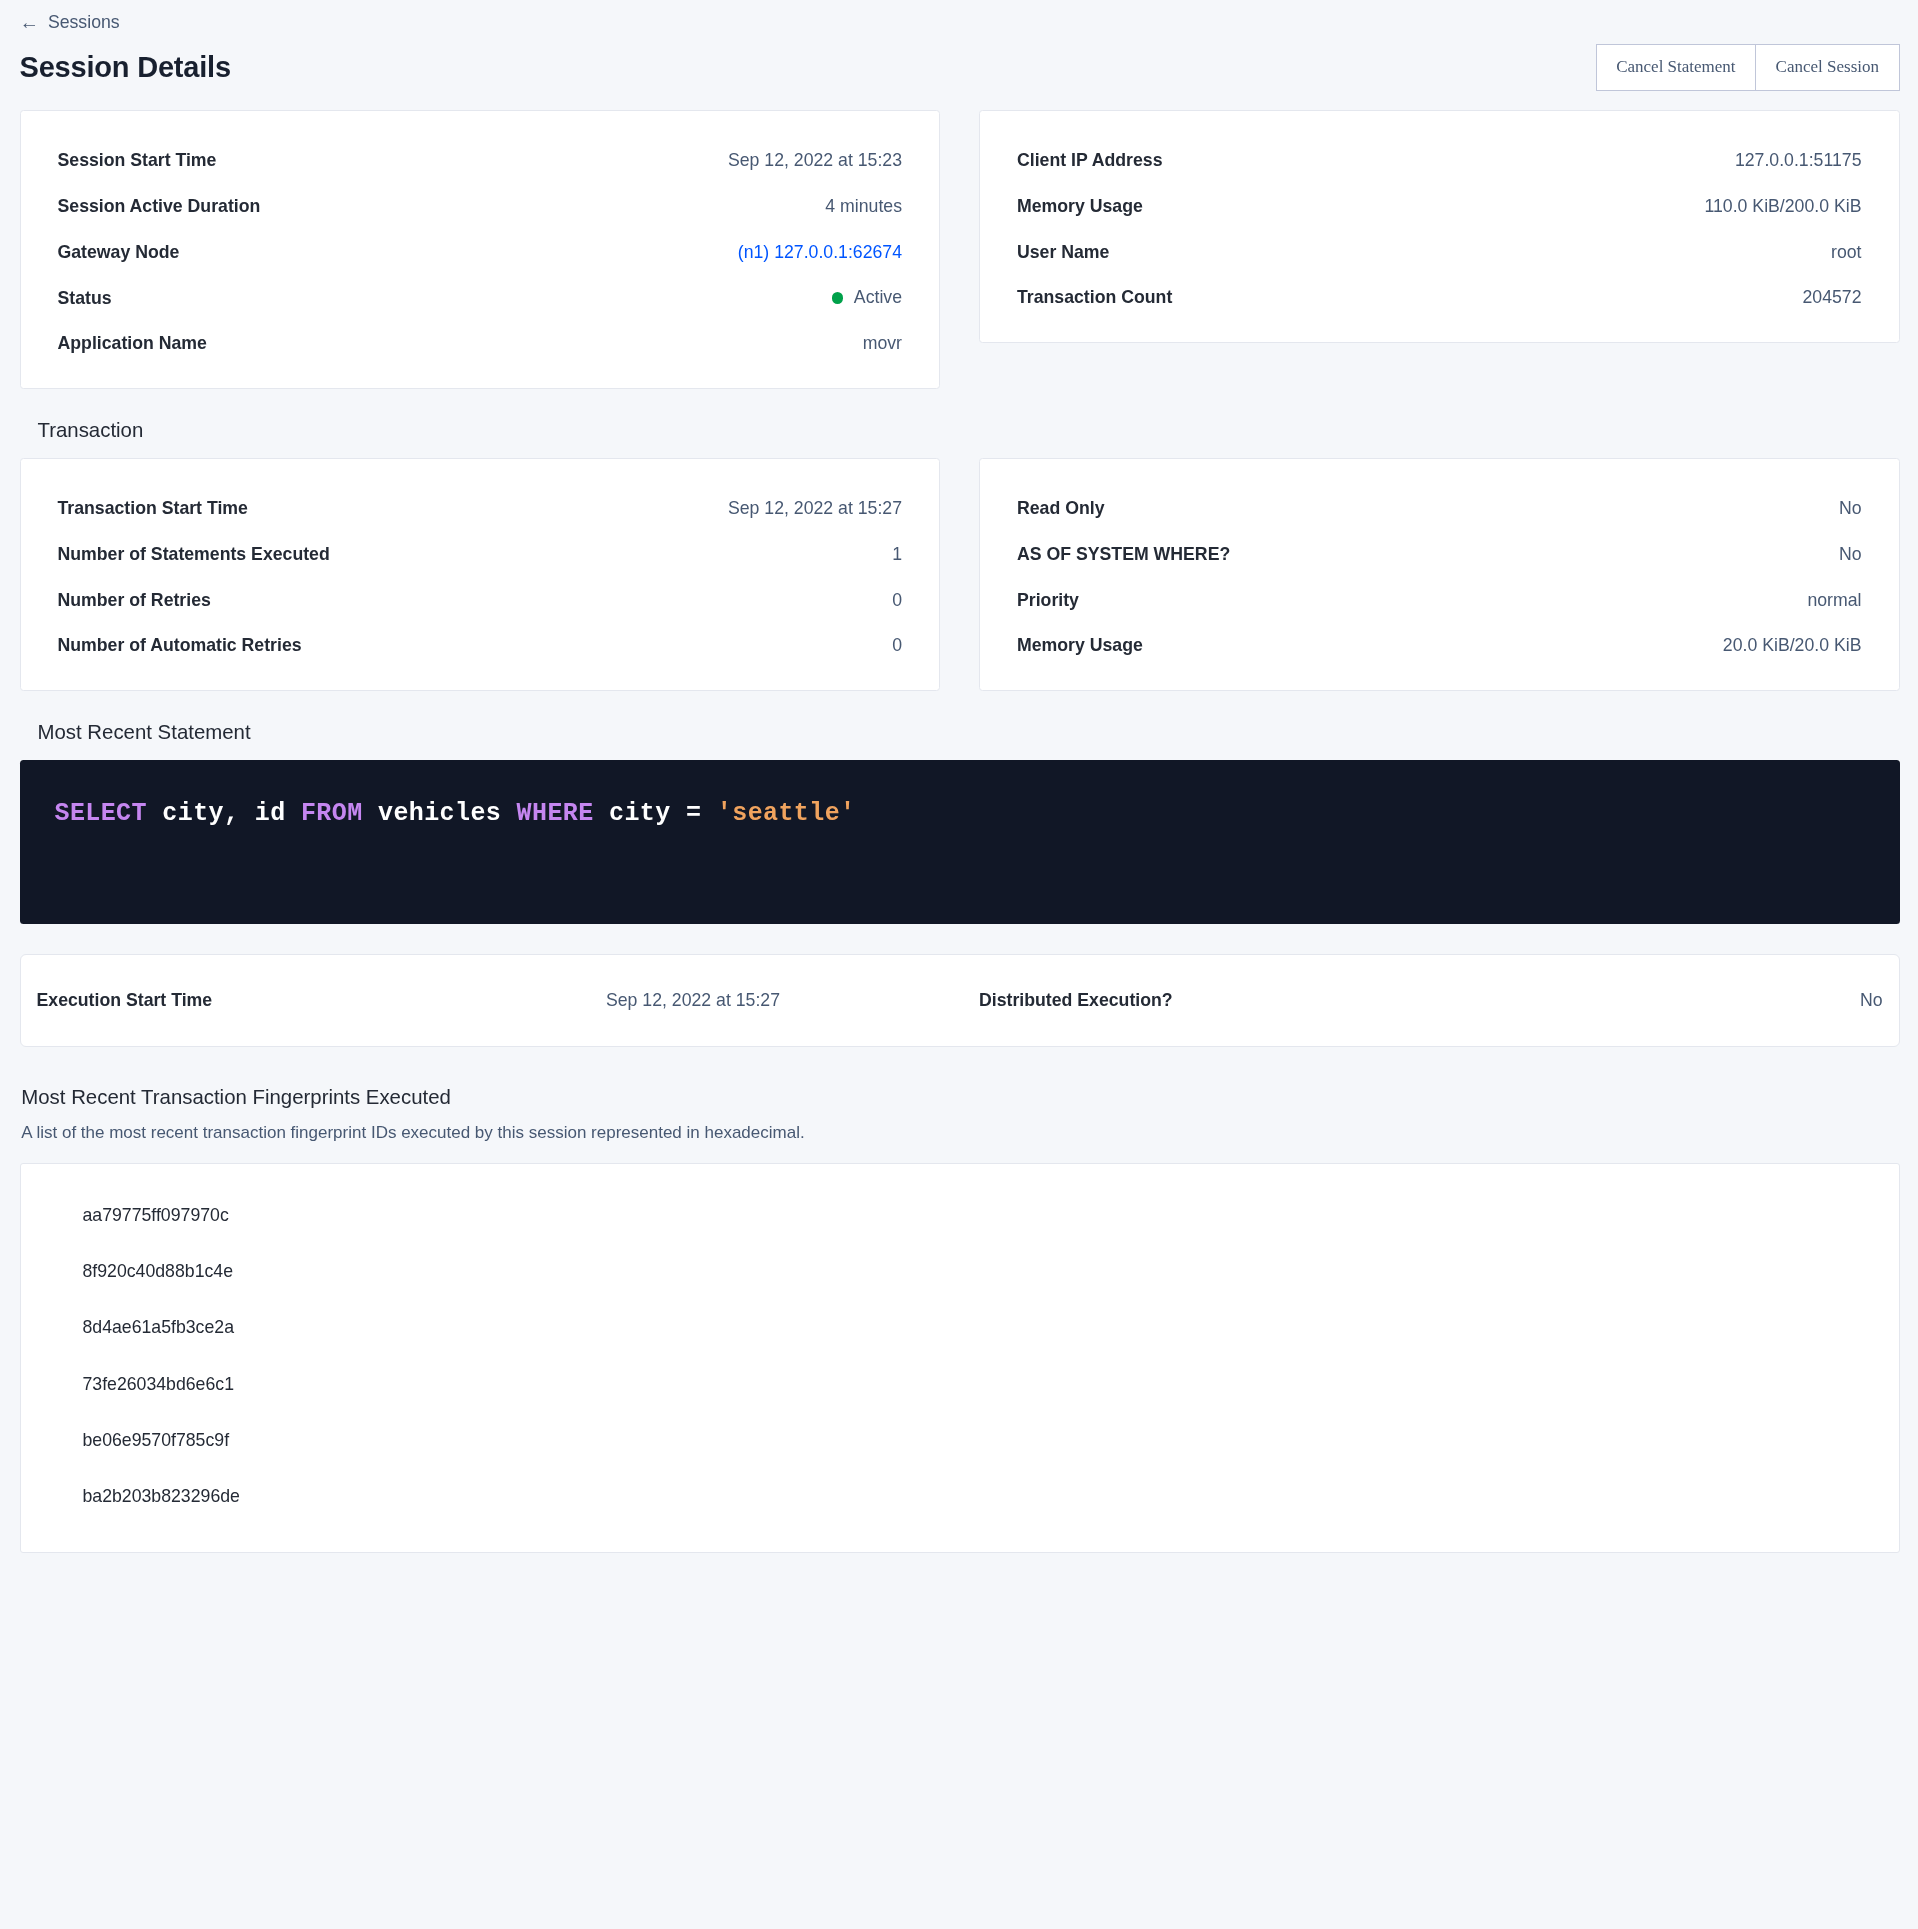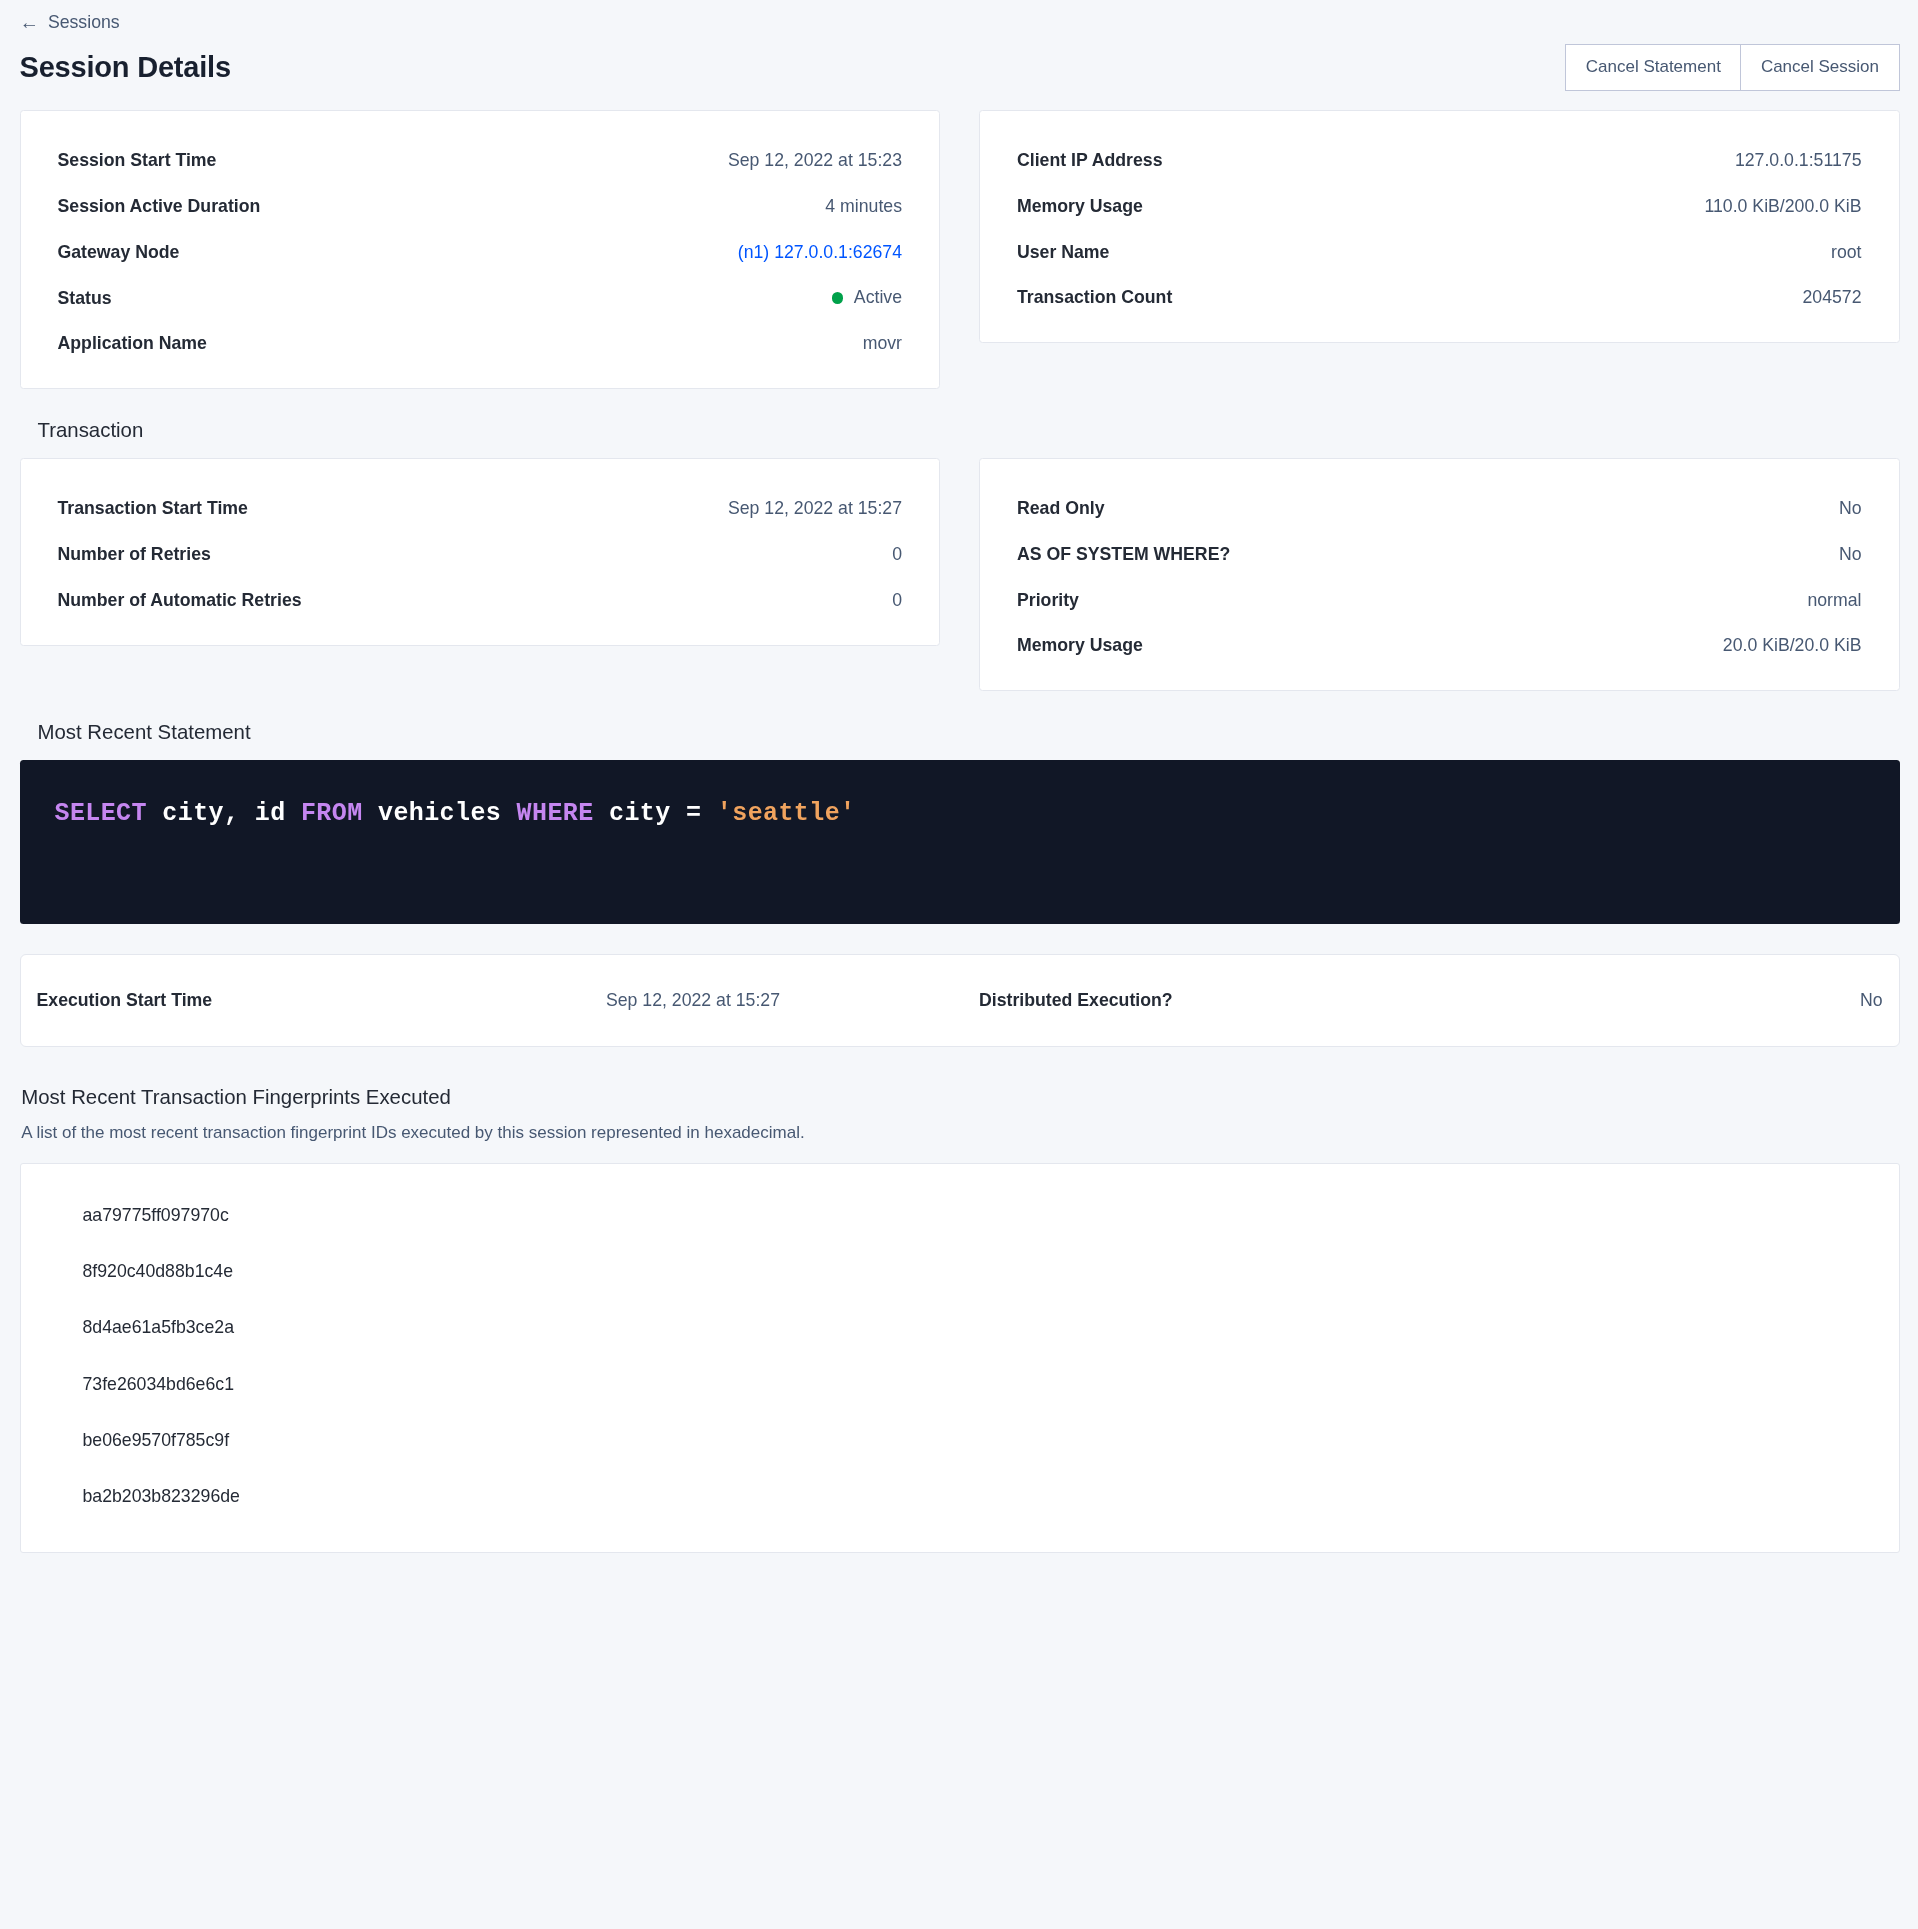--- a/index.html
+++ b/index.html
@@ -45,21 +45,21 @@
     color: #18202f;
     margin: 0;
     letter-spacing: -0.2px;
   }
   .head-actions { display: flex; }
   .btn {
     background: #ffffff;
     border: 0.9px solid #c0c6d9;
     color: #475872;
     font-size: 17px;
-    font-family: Liberation Sans, sans-serif;
+    font-family: Liberation Serif, serif;
     padding: 12.4px 19.5px;
     cursor: pointer;
     white-space: nowrap;
   }
   .btn:first-child { border-right: none; }
   .card {
     background: #ffffff;
     border: 0.9px solid #e4e7ee;
     border-radius: 3.5px;
     padding: 32px 37px 34px 37px;
@@ -233,20 +233,24 @@
 
 <div class="section-title">Transaction</div>
 
 <div class="cols">
   <div class="card">
     <div class="row">
       <span class="label">Transaction Start Time</span>
       <span class="value">Sep 12, 2022 at 15:27</span>
     </div>
     <div class="row">
+      <span class="label">Number of Statements Executed</span>
+      <span class="value">1</span>
+    </div>
+    <div class="row">
       <span class="label">Number of Retries</span>
       <span class="value">0</span>
     </div>
     <div class="row">
       <span class="label">Number of Automatic Retries</span>
       <span class="value">0</span>
     </div>
   </div>
 
   <div class="card">

